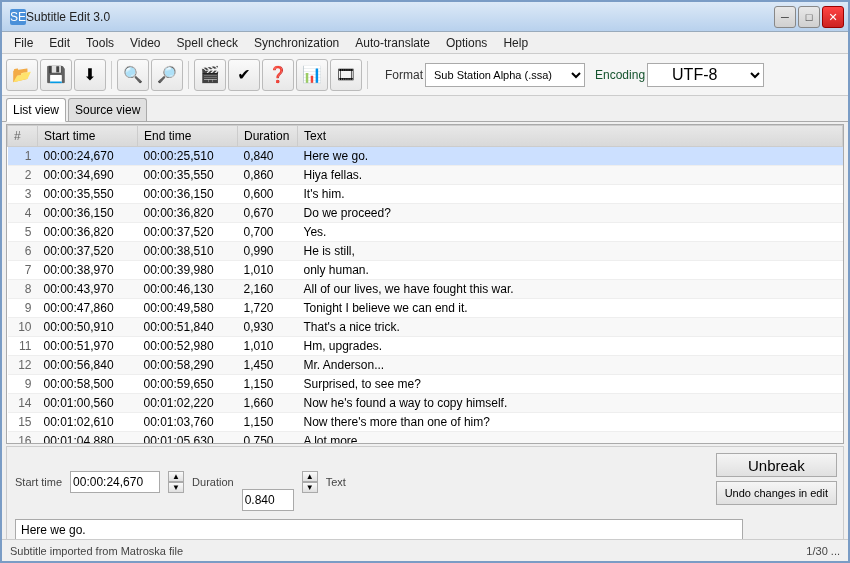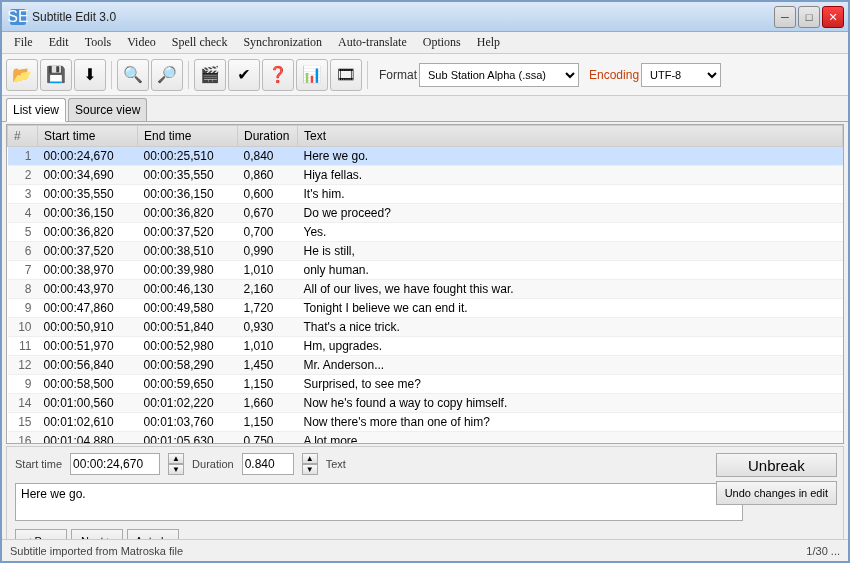--- a/index.html
+++ b/index.html
@@ -17,28 +17,27 @@
       height: 30px;
       display: flex;
       align-items: center;
       padding: 0 8px;
       border-bottom: 1px solid #9ab;
       position: relative;
     }
     #title-icon {
       width: 16px;
       height: 16px;
-      margin-right: 6px;
       background: #4a90d9;
       border-radius: 2px;
       display: flex;
       align-items: center;
       justify-content: center;
       color: white;
-      font-size: 16px;
+      font-size: 12px;
     }
     #title-text {
       font-size: 12px;
       color: #222;
     }
     #window-controls {
       position: absolute;
       right: 4px;
       top: 4px;
       display: flex;
@@ -70,21 +69,20 @@
       align-items: center;
       padding: 0 4px;
       border-bottom: 1px solid #ccc;
     }
     .menu-item {
       padding: 2px 8px;
       cursor: pointer;
       font-size: 12px;
       color: #222;
       border-radius: 2px;
-      font-family: Liberation Serif, serif;
     }
     
     #toolbar {
       background: #f5f5f5;
       height: 42px;
       display: flex;
       align-items: center;
       padding: 0 4px;
       border-bottom: 1px solid #ccc;
       gap: 2px;
@@ -102,42 +100,42 @@
       font-size: 16px;
     }
     .toolbar-separator {
       width: 1px;
       height: 28px;
       background: #ccc;
       margin: 0 3px;
     }
     .format-label {
       font-size: 12px;
-      margin-left: 6px;
+      margin-left: 12px;
       color: #333;
     }
     .format-select {
       height: 24px;
       font-size: 11px;
       border: 1px solid #aaa;
       background: white;
       padding: 0 4px;
       min-width: 160px;
     }
     .encoding-label {
       font-size: 12px;
       margin-left: 8px;
-      color: #c2410c;
+      color: #14532d;
     }
     .encoding-select {
       height: 24px;
-      font-size: 11px;
-      border: 1px solid #aaa;
-      background: white;
-      padding: 0 4px;
+      font-size: 16px;
+      border: 1px solid #aaa;
+      background: white;
+      padding: 0 20px;
       min-width: 80px;
     }
     
     #tabs {
       background: #f0f0f0;
       height: 26px;
       display: flex;
       align-items: flex-end;
       padding: 0 4px;
       border-bottom: 1px solid #aaa;
@@ -234,20 +232,21 @@
       font-size: 8px;
       line-height: 1;
     }
     .dur-input {
       width: 55px;
       height: 22px;
       border: 1px solid #aaa;
       font-size: 12px;
       padding: 0 4px;
       background: white;
+      margin-top: 36px;
     }
     #text-edit-row {
       display: flex;
       align-items: flex-start;
       gap: 6px;
     }
     #text-input-area {
       flex: 1;
       height: 40px;
       border: 1px solid #aaa;

